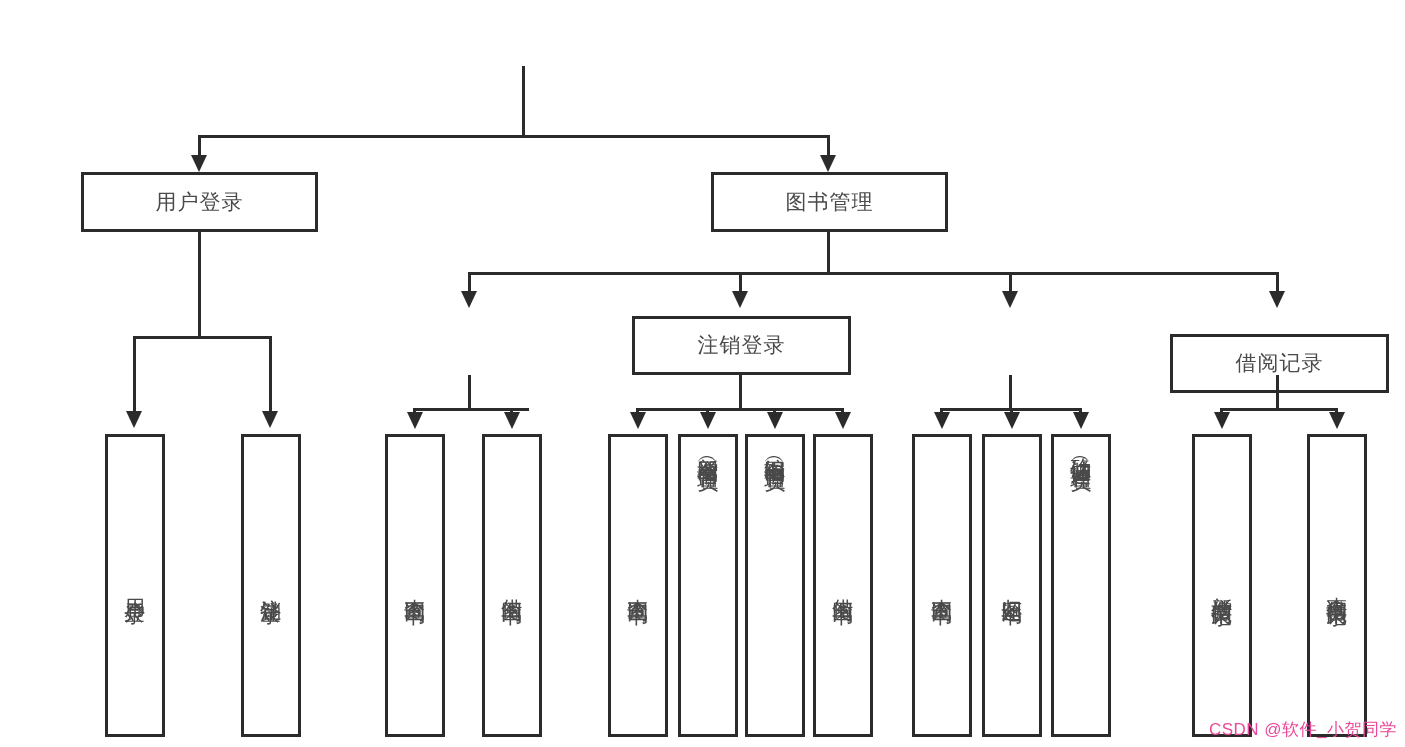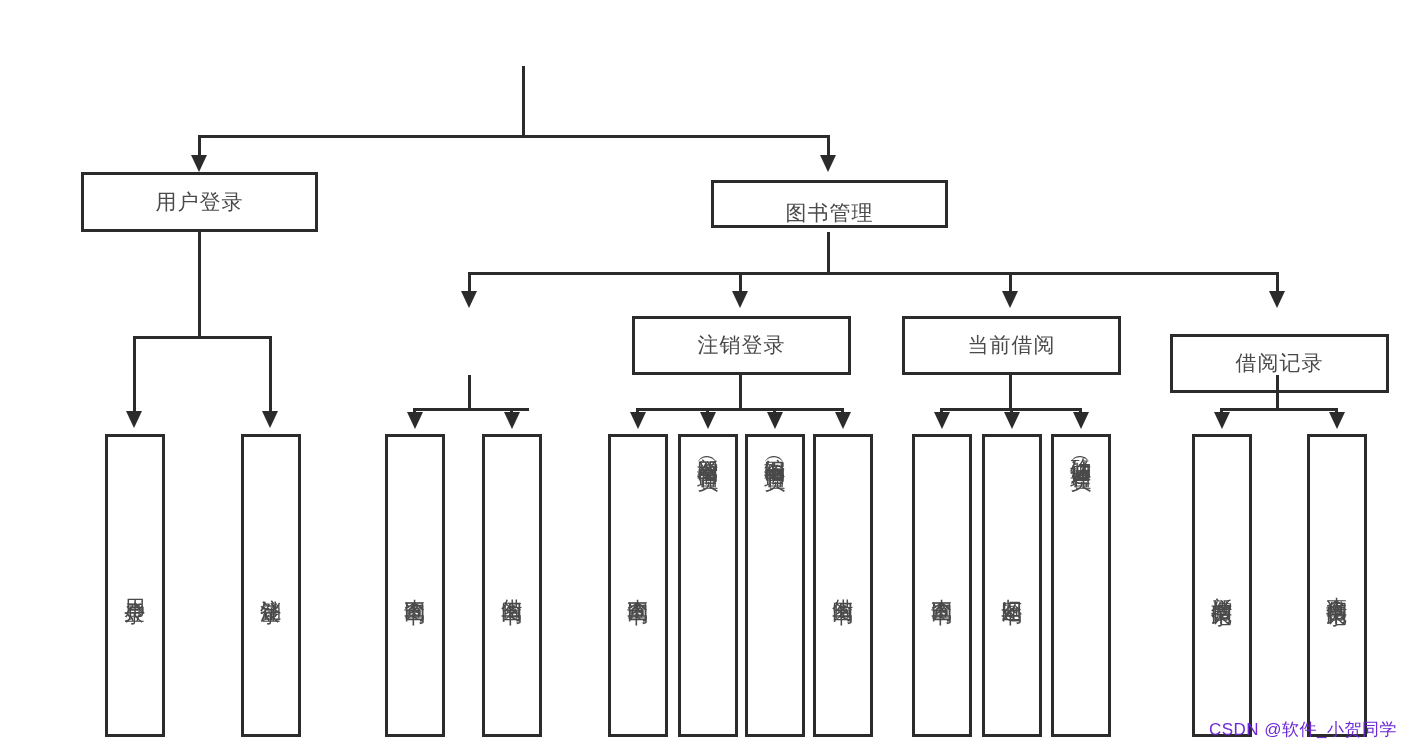--- a/index.html
+++ b/index.html
@@ -57,21 +57,21 @@
     border-left:8px solid transparent;
     border-right:8px solid transparent;
     border-top:17px solid #2b2b2b;
   }
 
   
   #watermark{
     position:absolute;
     right:8px;bottom:6px;
     font-size:17px;
-    color:#6d28d9;
+    color:#ec4899;
     white-space:nowrap;
     letter-spacing:0.5px;
   }
 </style>
 </head>
 <body>
 
 <div id="canvas">
 
 
@@ -79,21 +79,21 @@
   <div class="ln hl" style="left:198px;top:135px;width:632px;height:3px;"></div>
   <div class="ln vl" style="left:198px;top:135px;width:3px;height:23px;"></div>
   <div class="arrow" style="left:191px;top:155px;"></div>
   <div class="ln vl" style="left:827px;top:135px;width:3px;height:23px;"></div>
   <div class="arrow" style="left:820px;top:155px;"></div>
 
   <div class="node" style="left:81px;top:172px;width:237px;height:60px;">
     <span class="lbl">用户登录</span>
   </div>
 
-  <div class="node" style="left:711px;top:180px;width:237px;height:48px;align-items:flex-end;">
+  <div class="node" style="left:711px;top:172px;width:237px;height:60px;">
     <span class="lbl">图书管理</span>
   </div>
 
   <div class="ln vl" style="left:198px;top:232px;width:3px;height:106px;"></div>
   <div class="ln hl" style="left:133px;top:336px;width:138px;height:3px;"></div>
   <div class="ln vl" style="left:133px;top:336px;width:3px;height:78px;"></div>
   <div class="arrow" style="left:126px;top:411px;"></div>
   <div class="ln vl" style="left:269px;top:336px;width:3px;height:78px;"></div>
   <div class="arrow" style="left:262px;top:411px;"></div>
 
@@ -104,23 +104,20 @@
   <div class="ln vl" style="left:739px;top:272px;width:3px;height:22px;"></div>
   <div class="arrow" style="left:732px;top:291px;"></div>
   <div class="ln vl" style="left:1009px;top:272px;width:3px;height:22px;"></div>
   <div class="arrow" style="left:1002px;top:291px;"></div>
   <div class="ln vl" style="left:1276px;top:272px;width:3px;height:22px;"></div>
   <div class="arrow" style="left:1269px;top:291px;"></div>
 
   <div class="node" style="left:632px;top:316px;width:219px;height:59px;">
     <span class="lbl">注销登录</span>
   </div>
-  <div class="node" style="left:902px;top:316px;width:219px;height:59px;">
-    <span class="lbl">当前借阅</span>
-  </div>
   <div class="node" style="left:1170px;top:334px;width:219px;height:59px;">
     <span class="lbl">借阅记录</span>
   </div>
 
   <div class="ln vl" style="left:468px;top:375px;width:3px;height:36px;"></div>
   <div class="ln hl" style="left:413px;top:408px;width:116px;height:3px;"></div>
   <div class="ln vl" style="left:413px;top:408px;width:3px;height:8px;"></div>
   <div class="arrow" style="left:407px;top:412px;"></div>
   <div class="ln vl" style="left:510px;top:408px;width:3px;height:8px;"></div>
   <div class="arrow" style="left:504px;top:412px;"></div>

